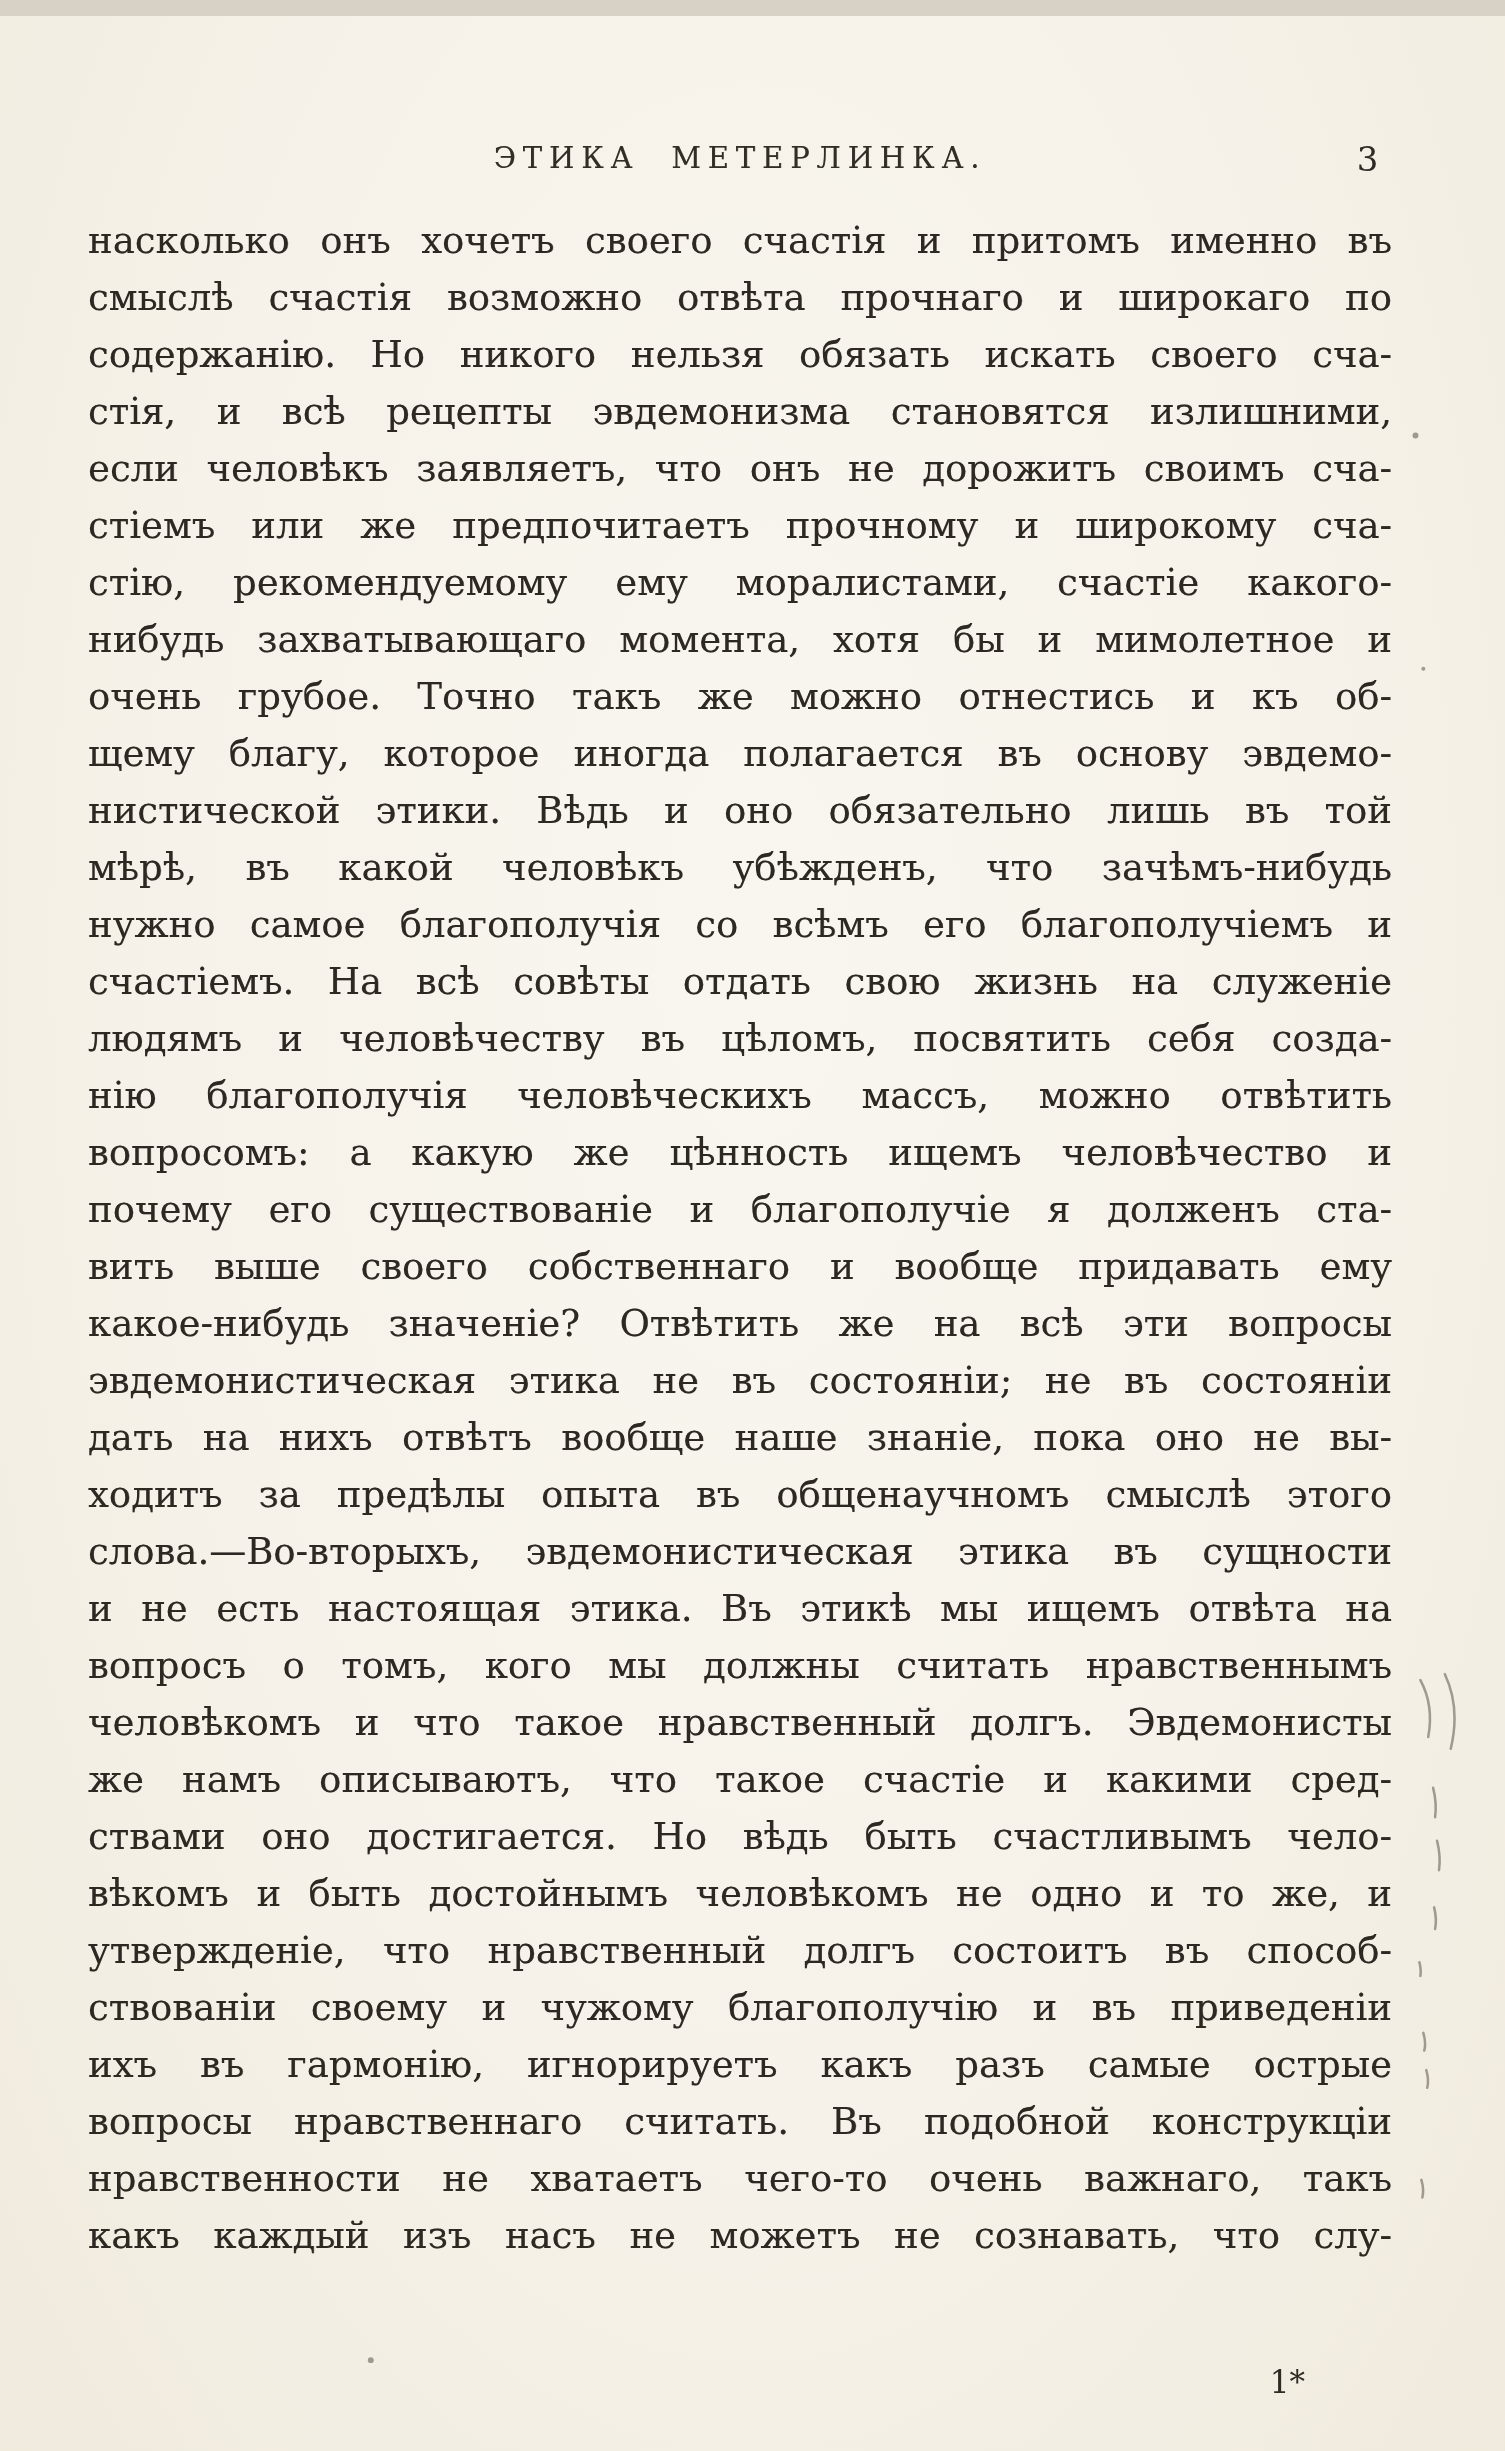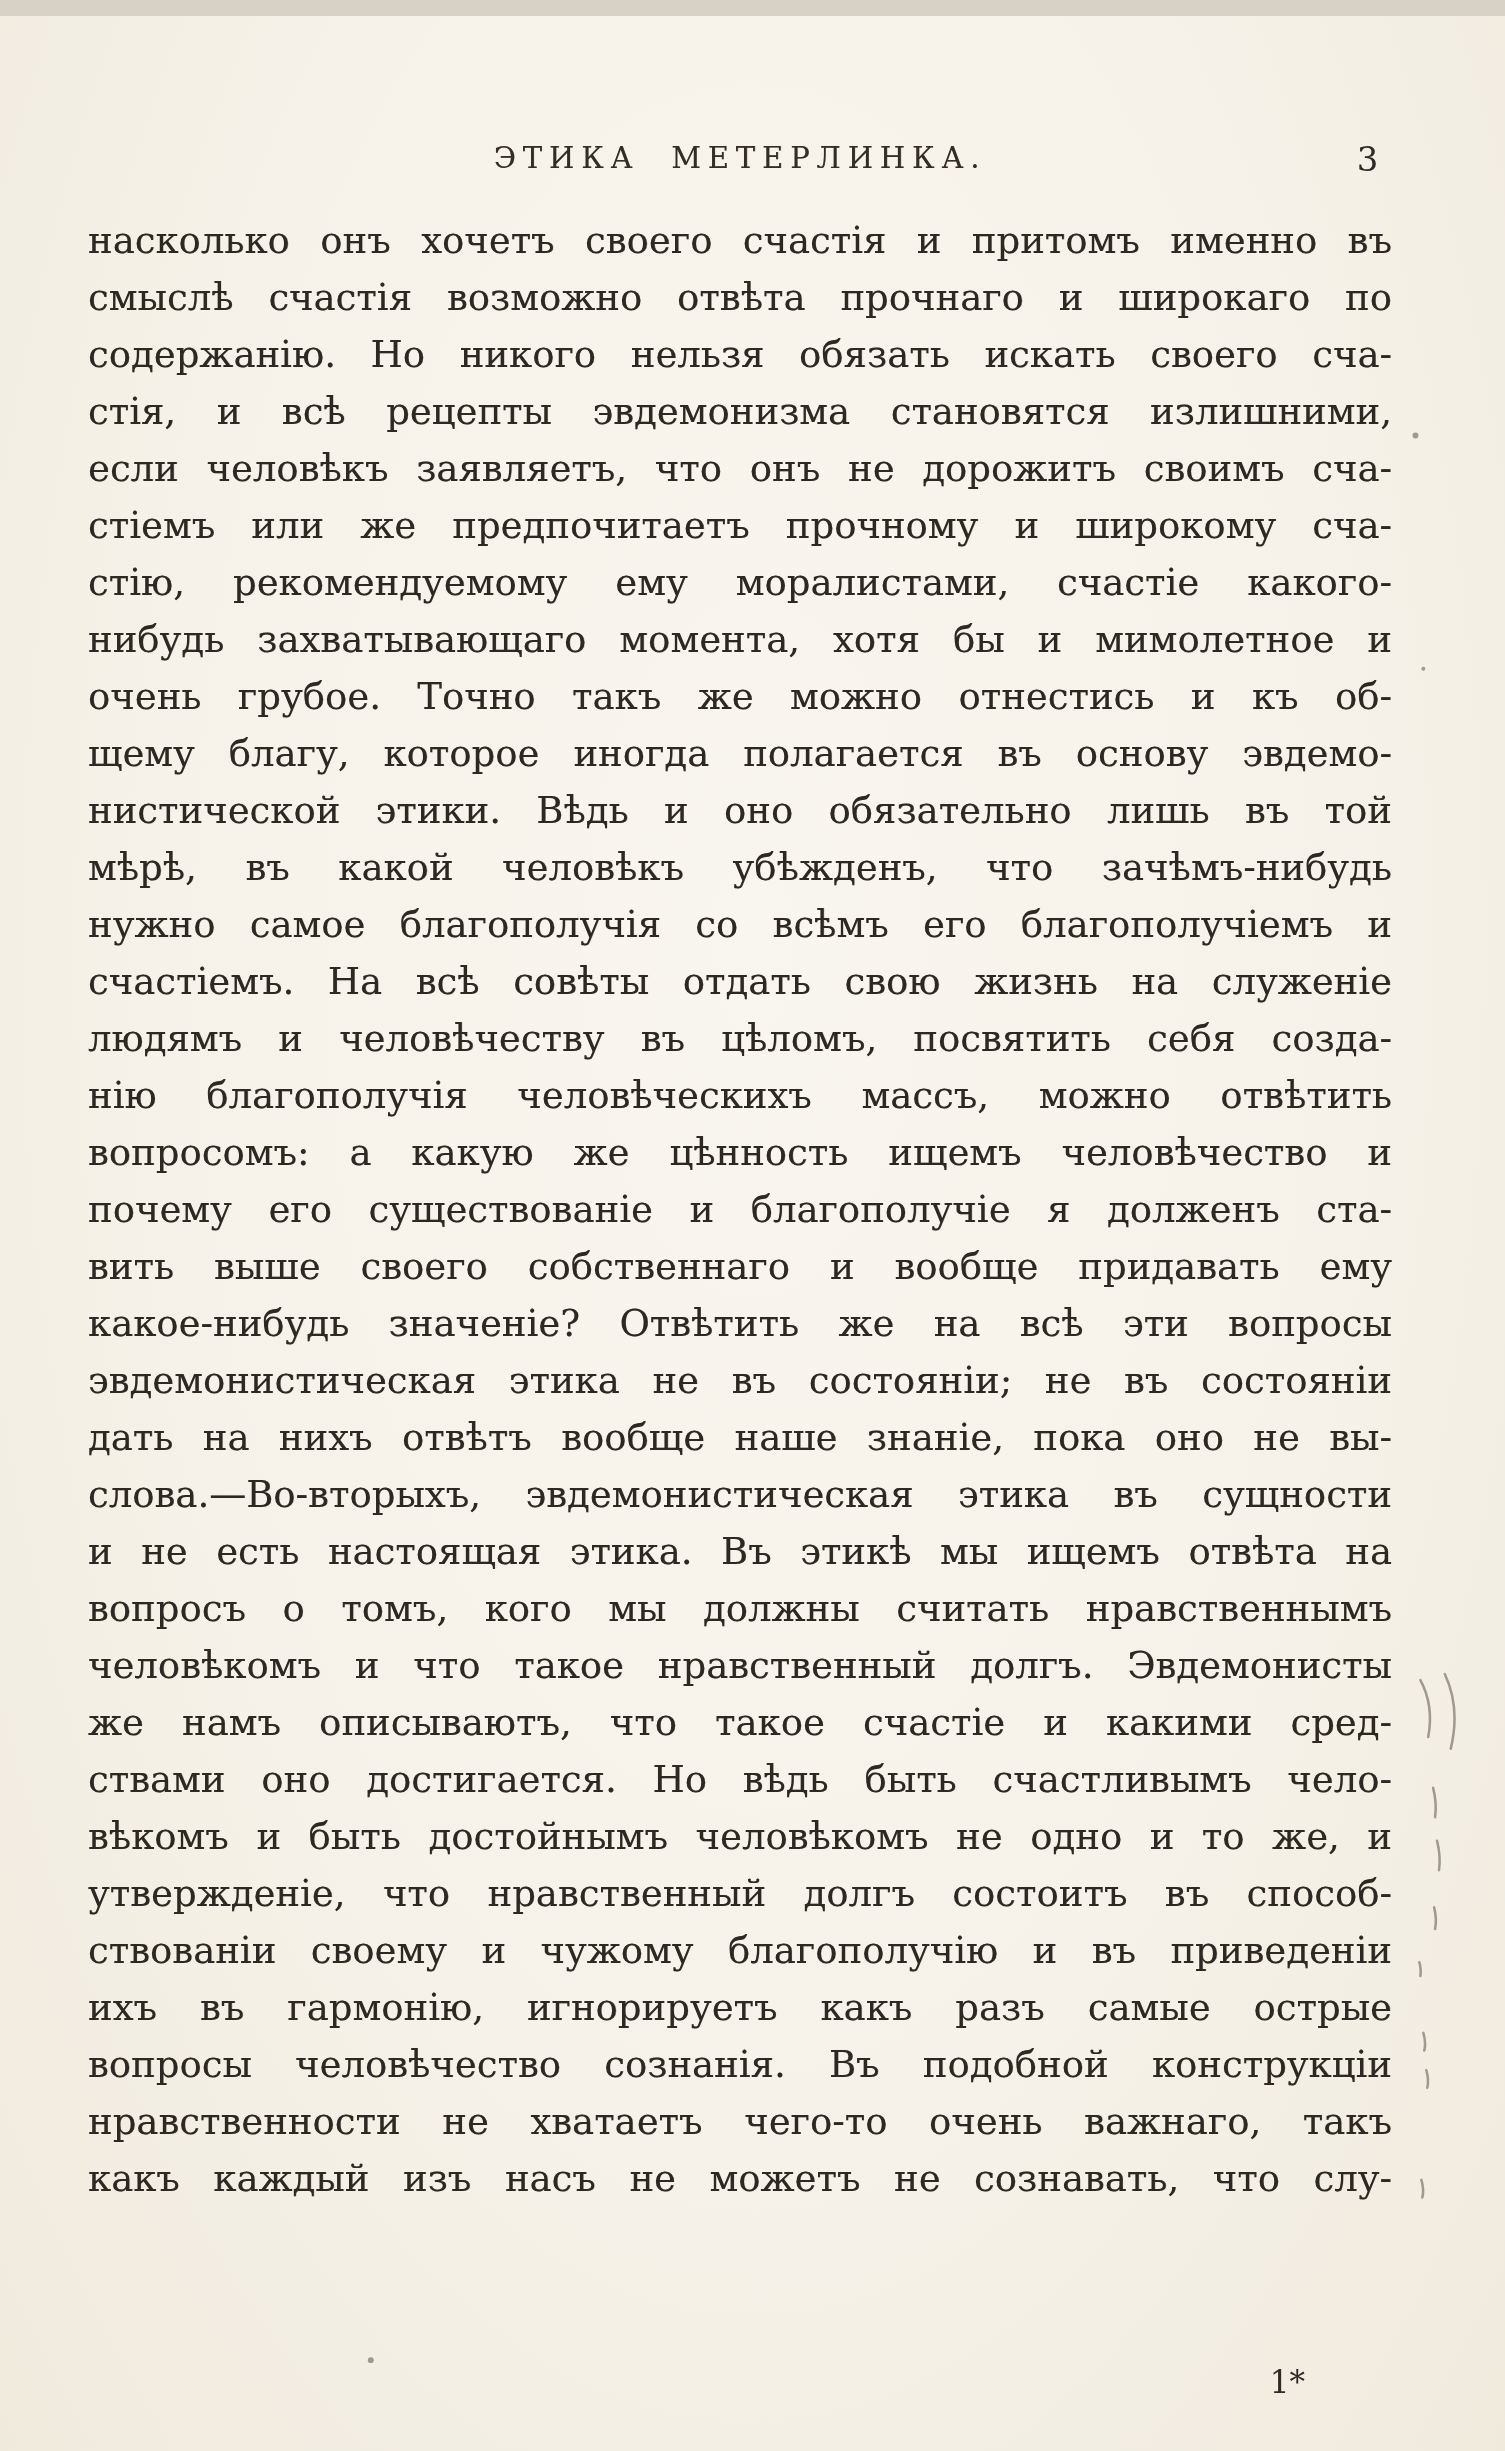--- a/index.html
+++ b/index.html
@@ -102,31 +102,32 @@
       <div class="line">нужно самое благополучія со всѣмъ его благополучіемъ и</div>
       <div class="line">счастіемъ. На всѣ совѣты отдать свою жизнь на служеніе</div>
       <div class="line">людямъ и человѣчеству въ цѣломъ, посвятить себя созда-</div>
       <div class="line">нію благополучія человѣческихъ массъ, можно отвѣтить</div>
       <div class="line">вопросомъ: а какую же цѣнность ищемъ человѣчество и</div>
       <div class="line">почему его существованіе и благополучіе я долженъ ста-</div>
       <div class="line">вить выше своего собственнаго и вообще придавать ему</div>
       <div class="line">какое-нибудь значеніе? Отвѣтить же на всѣ эти вопросы</div>
       <div class="line">эвдемонистическая этика не въ состояніи; не въ состояніи</div>
       <div class="line">дать на нихъ отвѣтъ вообще наше знаніе, пока оно не вы-</div>
+      <div class="line">ходитъ за предѣлы опыта въ общенаучномъ смыслѣ этого</div>
       <div class="line">слова.—Во-вторыхъ, эвдемонистическая этика въ сущности</div>
       <div class="line">и не есть настоящая этика. Въ этикѣ мы ищемъ отвѣта на</div>
       <div class="line">вопросъ о томъ, кого мы должны считать нравственнымъ</div>
       <div class="line">человѣкомъ и что такое нравственный долгъ. Эвдемонисты</div>
       <div class="line">же намъ описываютъ, что такое счастіе и какими сред-</div>
       <div class="line">ствами оно достигается. Но вѣдь быть счастливымъ чело-</div>
       <div class="line">вѣкомъ и быть достойнымъ человѣкомъ не одно и то же, и</div>
       <div class="line">утвержденіе, что нравственный долгъ состоитъ въ способ-</div>
       <div class="line">ствованіи своему и чужому благополучію и въ приведеніи</div>
       <div class="line">ихъ въ гармонію, игнорируетъ какъ разъ самые острые</div>
-      <div class="line">вопросы человѣчество сознанія. Въ подобной конструкціи</div>
+      <div class="line">вопросы нравственнаго считать. Въ подобной конструкціи</div>
       <div class="line">нравственности не хватаетъ чего-то очень важнаго, такъ</div>
       <div class="line">какъ каждый изъ насъ не можетъ не сознавать, что слу-</div>
     </div>
 
   <div class="page-footer">
     <span>1*</span>
   </div>
 
   <svg class="margin-marks" viewBox="0 0 1536 2501" xmlns="http://www.w3.org/2000/svg">
     <g stroke="#6b6256" stroke-width="2.6" fill="none" stroke-linecap="round" opacity="0.6">

